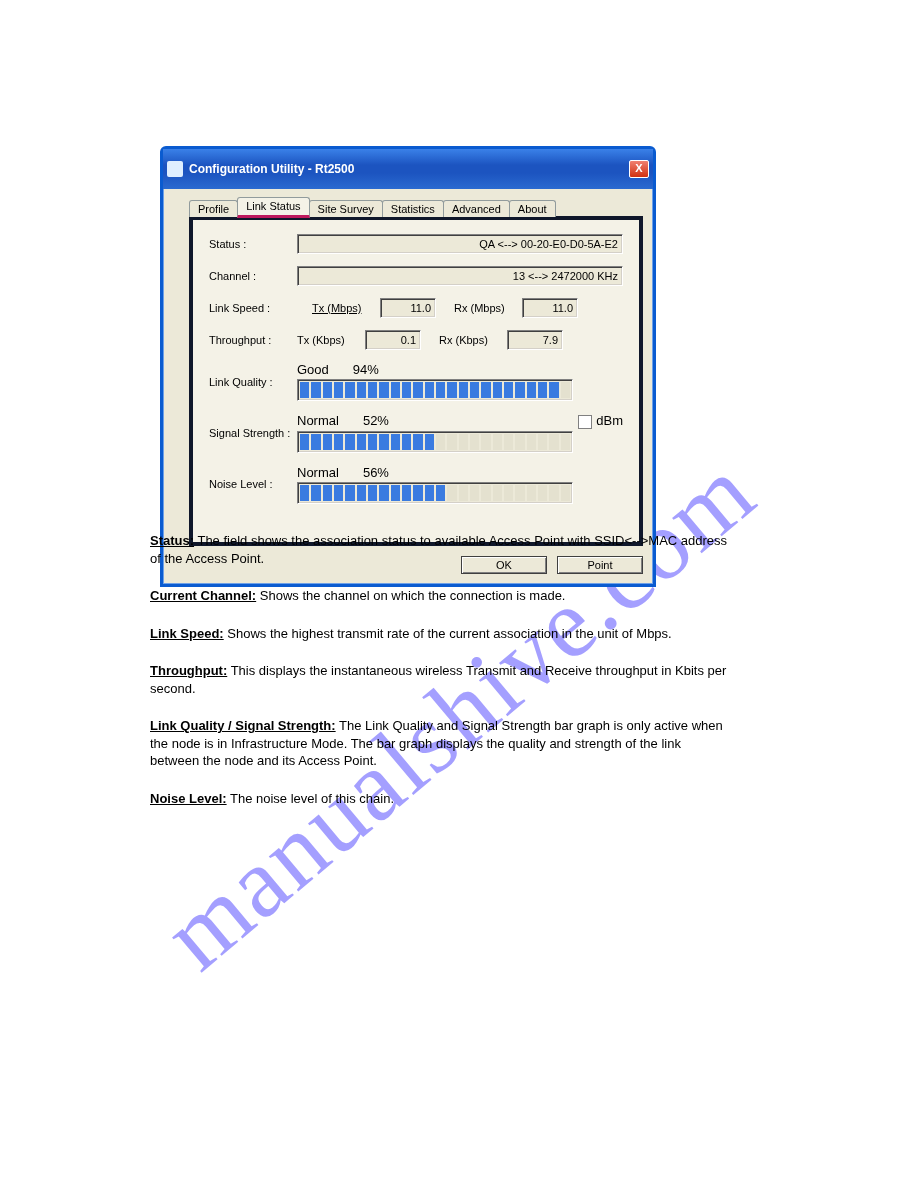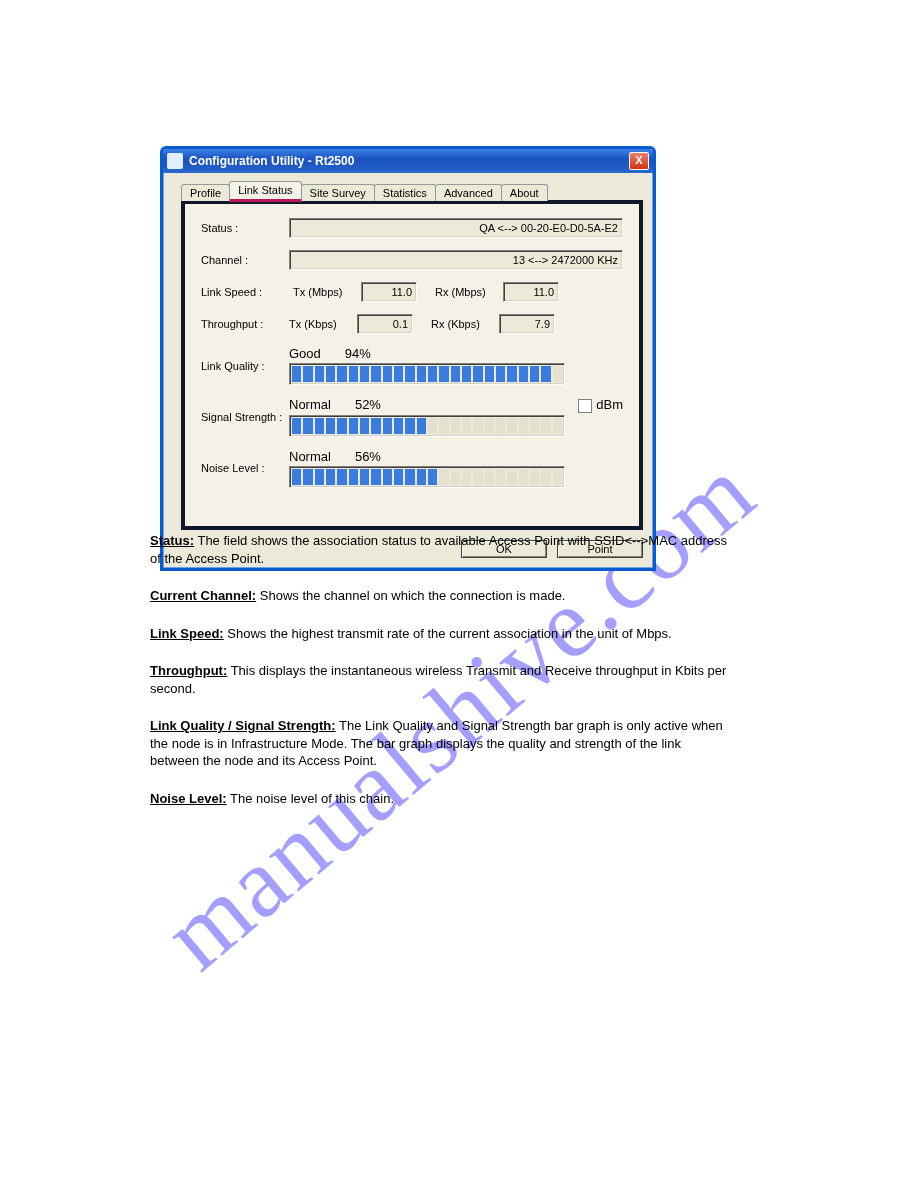--- a/index.html
+++ b/index.html
@@ -36,21 +36,21 @@
     left: 160px;
     top: 146px;
     width: 490px;
     border: 3px solid #0a5bd0;
     border-radius: 6px 6px 0 0;
     background: #ece9d8;
     box-shadow: 0 0 0 1px #6da0e8 inset;
     z-index: 1;
   }
   .titlebar {
-    height: 24px;
+    height: 40px;
     background: linear-gradient(#3a81e8, #1c54c0 40%, #1c54c0 60%, #2a6ad0);
     display: flex;
     align-items: center;
     padding: 0 4px;
     color: #fff;
     font-weight: bold;
     font-size: 12px;
   }
   .title-icon {
     width: 16px;
@@ -68,21 +68,21 @@
     border: 1px solid #fff;
     border-radius: 2px;
     color: #fff;
     font-weight: bold;
     font-size: 11px;
     line-height: 14px;
     text-align: center;
     cursor: pointer;
   }
   .client {
-    padding: 8px 10px 10px 18px;
+    padding: 8px 10px 10px 26px;
   }
   .tabs {
     display: flex;
     align-items: flex-end;
     gap: 0;
     margin-bottom: -1px;
   }
   .tab {
     border: 1px solid #919b9c;
     border-bottom: none;
@@ -235,21 +235,21 @@
           <div class="sunken wide">QA &lt;--&gt; 00-20-E0-D0-5A-E2</div>
         </div>
 
         <div class="row">
           <div class="label">Channel :</div>
           <div class="sunken wide">13 &lt;--&gt; 2472000 KHz</div>
         </div>
 
         <div class="row">
           <div class="label">Link Speed :</div>
-          <div class="inline-label" style="margin-left:4px;">Tx (Mbps)</div>
+          <div class="inline-label" style="margin-left:15px;text-decoration:underline;">Tx (Mbps)</div>
           <div class="sunken numbox">11.0</div>
           <div class="inline-label">Rx (Mbps)</div>
           <div class="sunken numbox">11.0</div>
         </div>
 
         <div class="row">
           <div class="label">Throughput :</div>
           <div class="inline-label" style="margin-left:0;">Tx (Kbps)</div>
           <div class="sunken numbox">0.1</div>
           <div class="inline-label">Rx (Kbps)</div>

